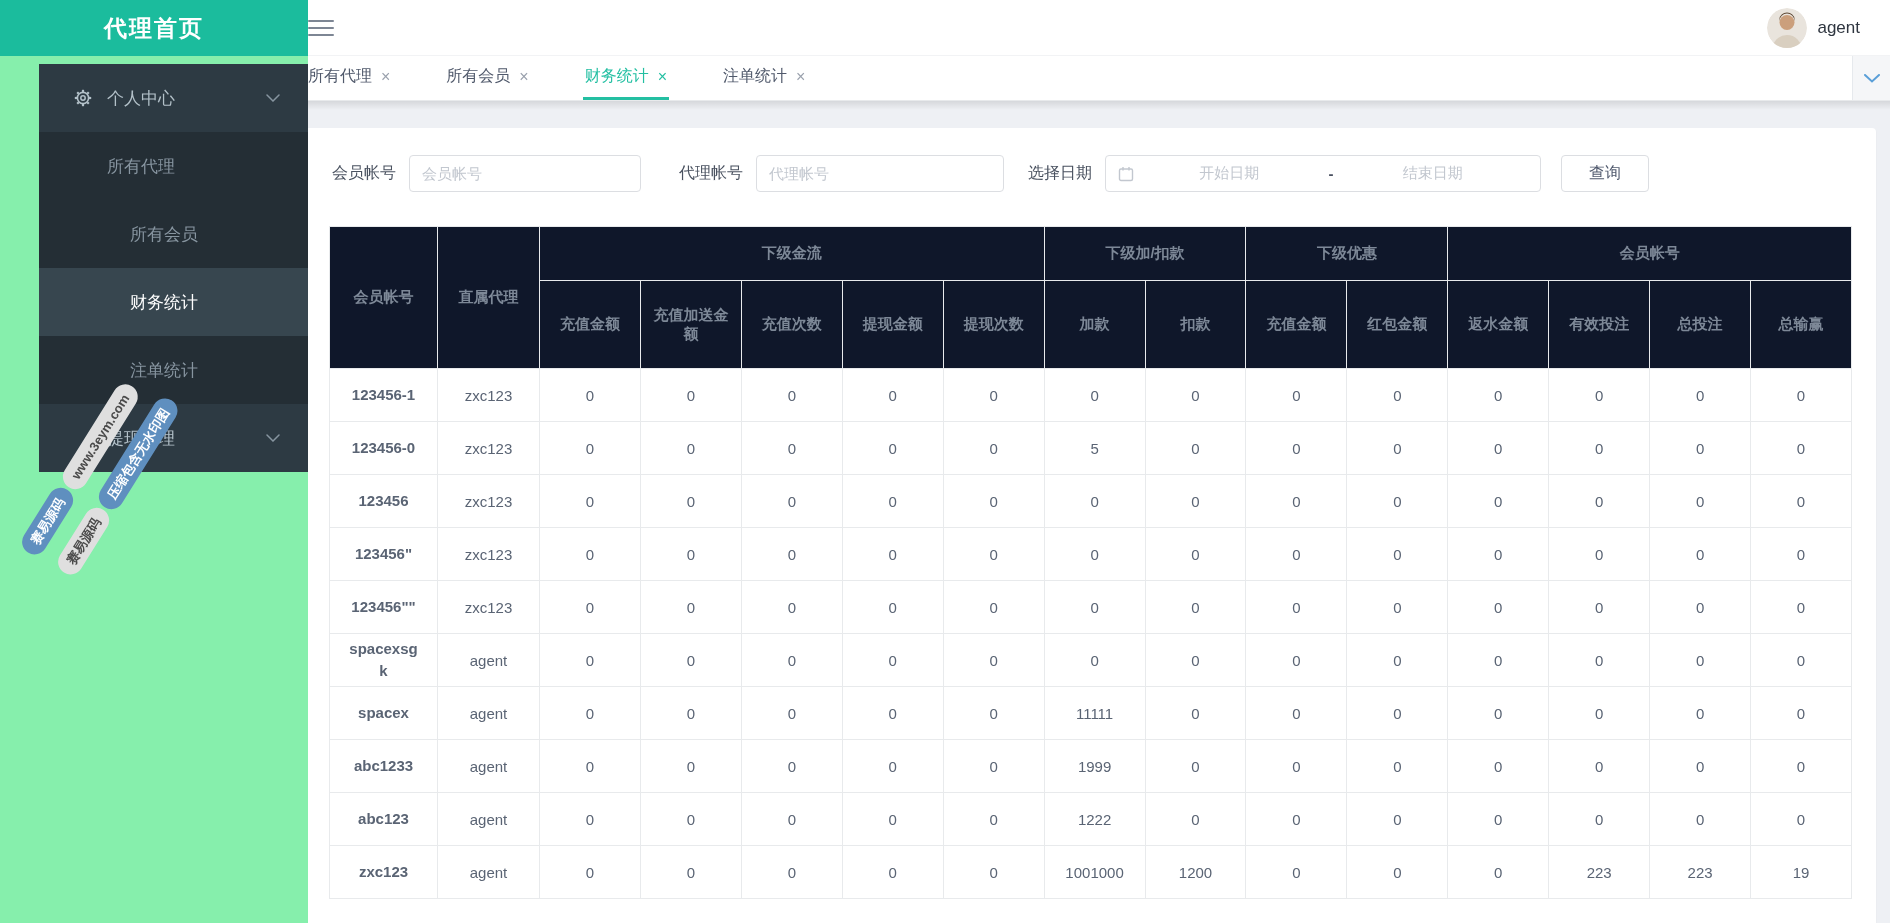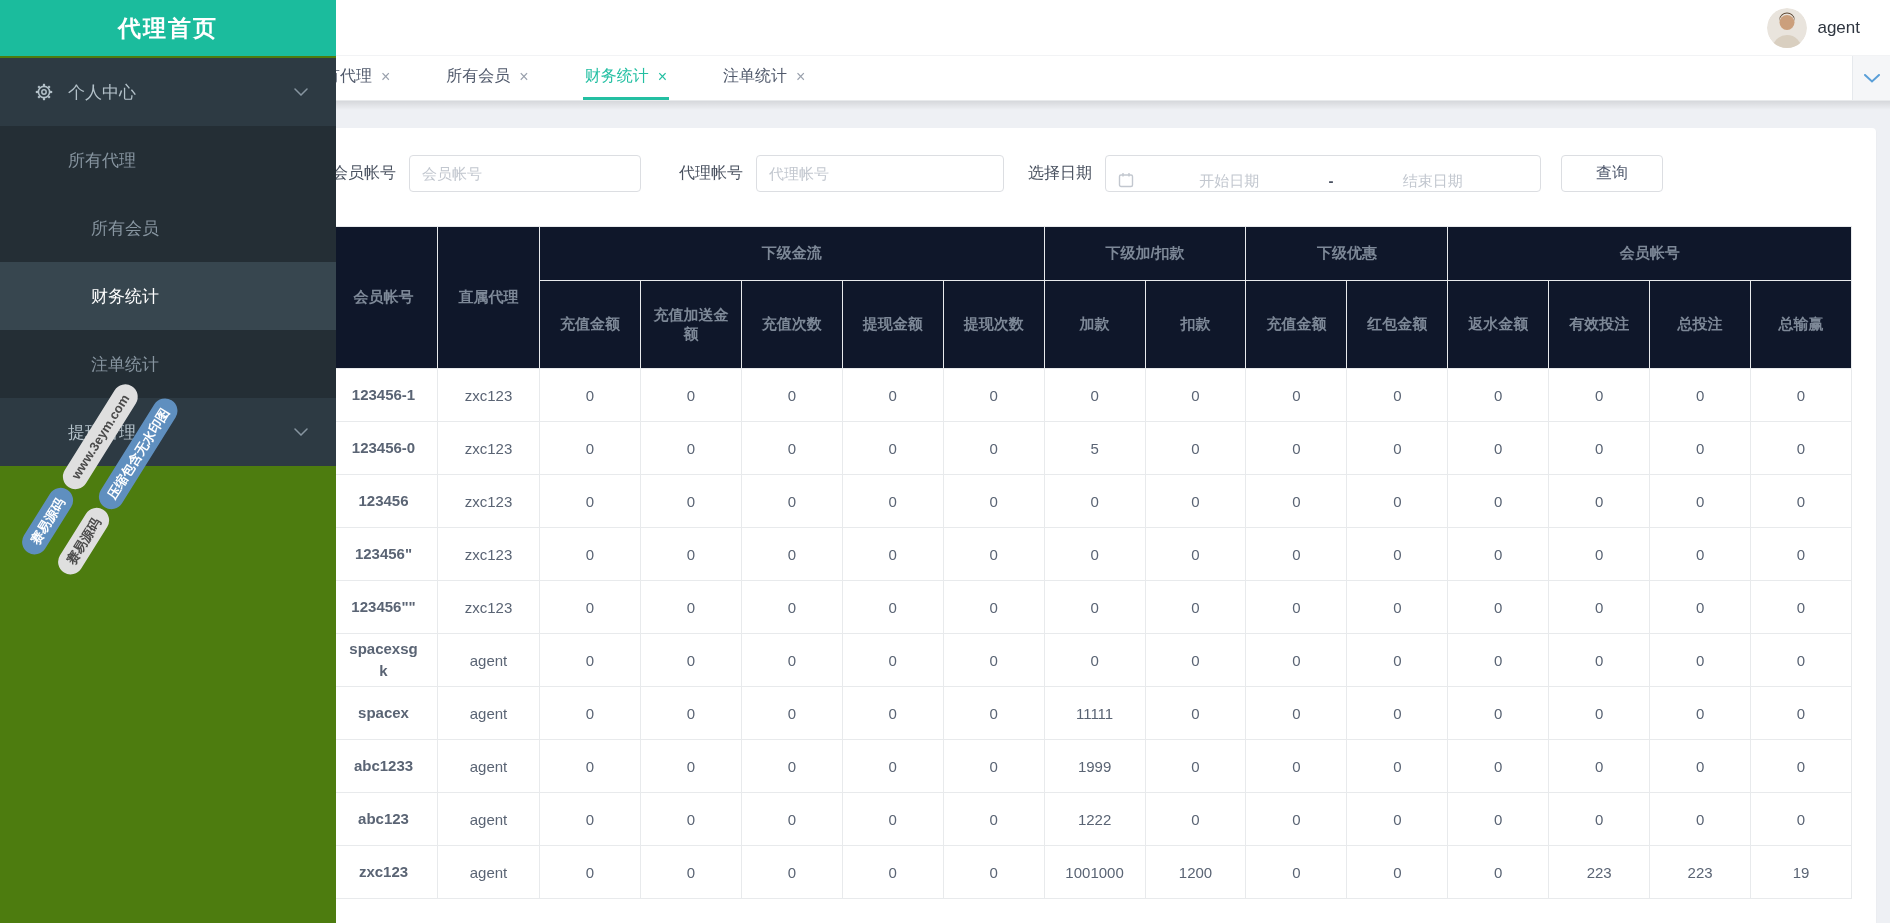--- a/index.html
+++ b/index.html
@@ -3,24 +3,24 @@
 <meta charset="utf-8">
 <style>
   * { margin:0; padding:0; box-sizing:border-box; }
   html,body { width:1890px; height:923px; }
   body {
     position:relative; overflow:hidden; background:#eef0f4;
     font-family:"Liberation Sans","DejaVu Sans",sans-serif;
     -webkit-font-smoothing:antialiased;
   }
   
-  .sidebar { position:absolute; left:0; top:0; width:336px; height:100%; background:#4d7c0f; z-index:5; }
+  .sidebar { position:absolute; left:0; top:0; width:308px; height:100%; background:#86efac; z-index:5; }
   .logo { height:56px; background:#1bbc9d; color:#fff; display:flex; align-items:center; justify-content:center;
           font-size:23px; font-weight:bold; letter-spacing:2px; }
-  .menu { padding-top:2px; }
+  .menu { padding-top:8px;margin-left:39px; }
   .menu-item { height:68px; display:flex; align-items:center; position:relative; font-size:17px; cursor:pointer; }
   .menu-item.depth-0 { background:#2d3a43; color:#b3c1c9; padding-left:68px; }
   .menu-item.depth-1 { background:#242e35; color:#8795a0; padding-left:68px; }
   .menu-item.depth-2 { background:#242e35; color:#8795a0; padding-left:91px; }
   .menu-item.active  { background:#37464f; color:#ffffff; }
   .mi-icon { position:absolute; left:35px; top:50%; transform:translateY(-50%); display:flex; }
   .mi-chev { position:absolute; right:28px; top:50%; transform:translateY(-50%); color:#8795a0; display:flex; }
   
   .wm-badge { position:absolute; white-space:nowrap; display:flex; gap:3px;
               transform:rotate(-58deg); transform-origin:left center; z-index:6; }
@@ -53,24 +53,24 @@
   .card { position:absolute; left:305px; top:128px; width:1571px; height:828px; background:#fff;
           border-radius:4px; box-shadow:0 1px 2px rgba(0,0,0,.05); z-index:2; }
   .filters { display:flex; align-items:center; padding:27px 24px 34px 27px; }
   .f-label { font-size:16px; color:#4a5260; margin-right:13px; white-space:nowrap; }
   .inp { height:37px; border:1px solid #dcdee2; border-radius:4px; font-size:15px; padding:0 12px;
          color:#495060; outline:none; background:#fff; }
   .inp::placeholder { color:#c2c7cf; }
   .inp-member { width:232px; margin-right:38px; }
   .inp-agent  { width:248px; margin-right:24px; }
   .date-box { width:436px; height:37px; border:1px solid #dcdee2; border-radius:4px; display:flex;
-              padding:16px 12px; margin-right:20px; cursor:pointer; }
+              align-items:center; padding:16px 12px; margin-right:20px; cursor:pointer; }
   .date-ph { flex:1; text-align:center; font-size:15px; color:#c2c7cf; }
   .date-dash { color:#495060; font-weight:bold; font-size:15px; padding:0 4px; }
-  .btn-query { width:102px; height:37px; border:1px solid #dcdee2; border-radius:4px; background:#fff;
+  .btn-query { width:88px; height:37px; border:1px solid #dcdee2; border-radius:4px; background:#fff;
                font-size:16px; color:#515a6e; cursor:pointer; font-family:inherit; }
   
   .table-wrap { padding:0 24px; }
   table { width:100%; border-collapse:collapse; table-layout:fixed; }
   th, td { border:1px solid #e8eaec; text-align:center; vertical-align:middle; }
   thead th { background:#0f172a; color:#7d8897; font-size:15px; font-weight:bold; padding:4px 8px; }
   tr.group-row { height:54px; }
   tr.sub-row   { height:88px; }
   tbody td { font-size:15px; color:#5a6474; height:53px; padding:4px 16px; background:#fff; }
   tbody td.c0 { word-break:break-all; padding:4px 17px; line-height:22px;font-weight:bold; }

